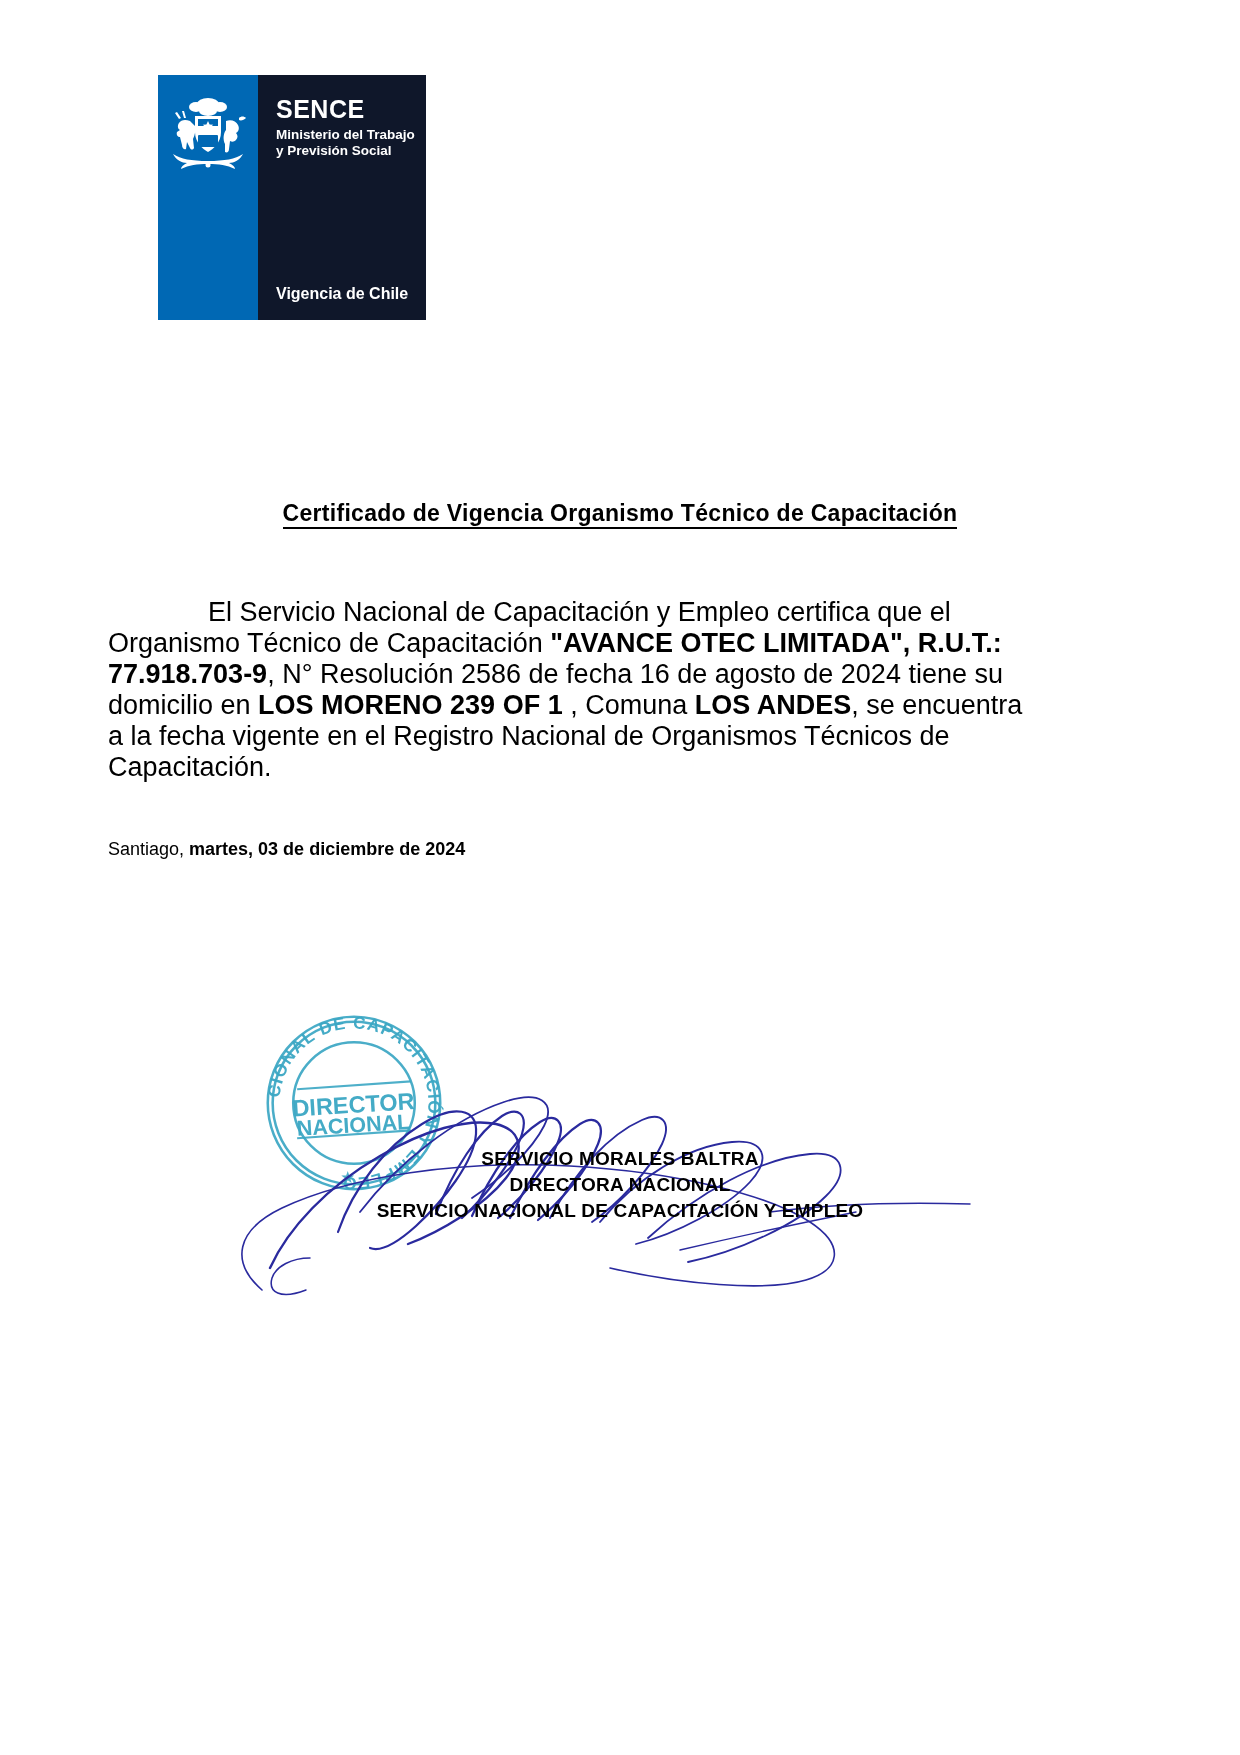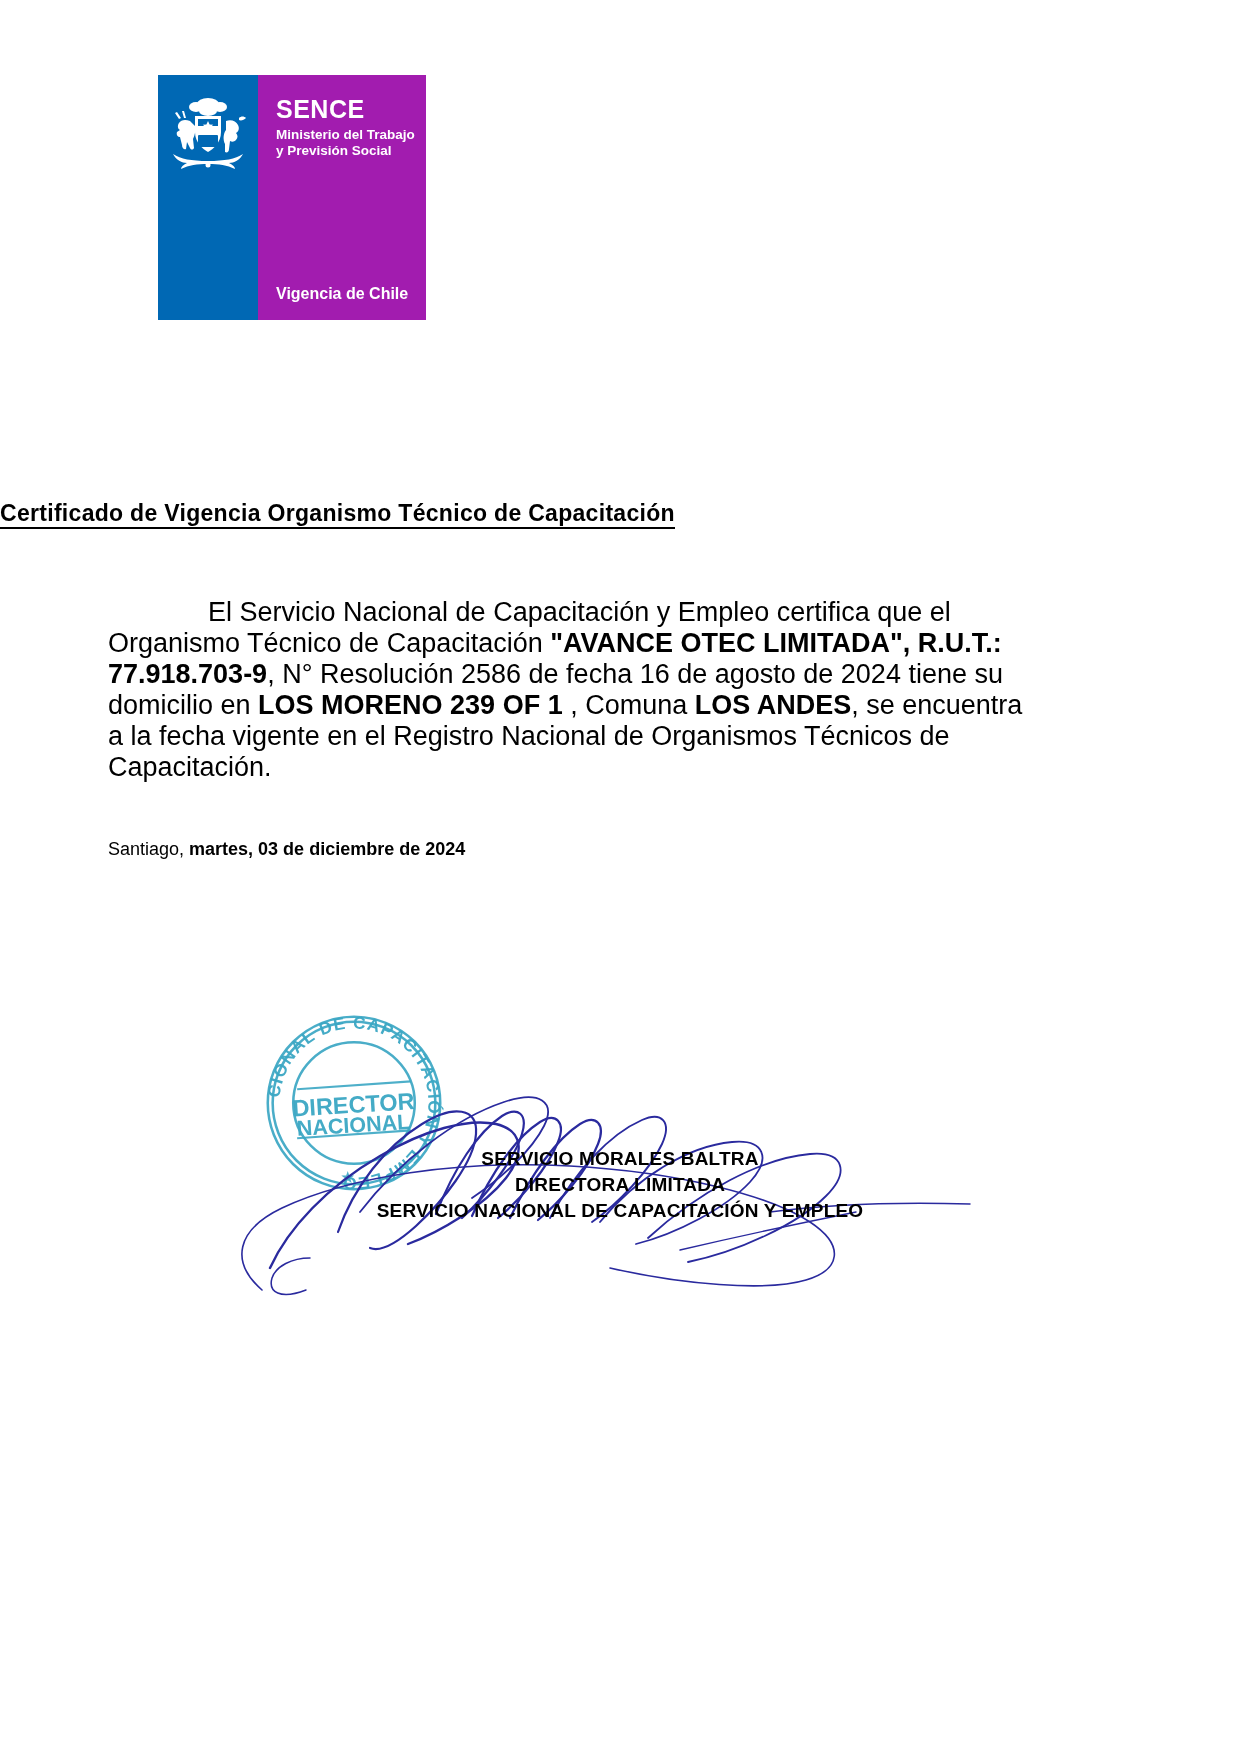--- a/index.html
+++ b/index.html
@@ -25,21 +25,21 @@
     height: 245px;
     display: flex;
   }
   .logo-blue {
     width: 100px;
     background: #0068b4;
     position: relative;
   }
   .logo-red {
     flex: 1;
-    background: #a21caf;
+    background: #0f172a;
     position: relative;
     padding-left: 16px;
   }
   .coat {
     position: absolute;
     left: 50%;
     top: 22px;
     transform: translateX(-50%);
     width: 86px;
     height: 74px;
@@ -73,20 +73,21 @@
     font-weight: bold;
     line-height: 1;
   }
 
   
   .doc-title {
     position: absolute;
     left: 0;
     top: 500px;
     width: 1240px;
+    text-align: center;
     font-size: 23px;
     font-weight: bold;
     letter-spacing: 0.3px;
   }
   .doc-title span {
     border-bottom: 2px solid #000;
     padding-bottom: 1px;
   }
 
   .body-para {
@@ -238,15 +239,15 @@
 
     <path stroke-width="1.5" d="M560 212 C620 204 690 202 760 204"></path>
     <path stroke-width="1.4" d="M470 250 C530 236 596 222 646 212"></path>
 
     <path stroke-width="1.5" d="M96 290 C70 300 58 292 62 278 C66 266 82 258 100 258"></path>
   </g>
 </svg>
 
 <div class="signer">
   <span class="l1">SERVICIO MORALES BALTRA</span>
-  <span class="l2">DIRECTORA LIMITADA</span>
+  <span class="l2">DIRECTORA NACIONAL</span>
   <span class="l3">SERVICIO NACIONAL DE CAPACITACIÓN Y EMPLEO</span>
 </div>
 
 </body></html>

